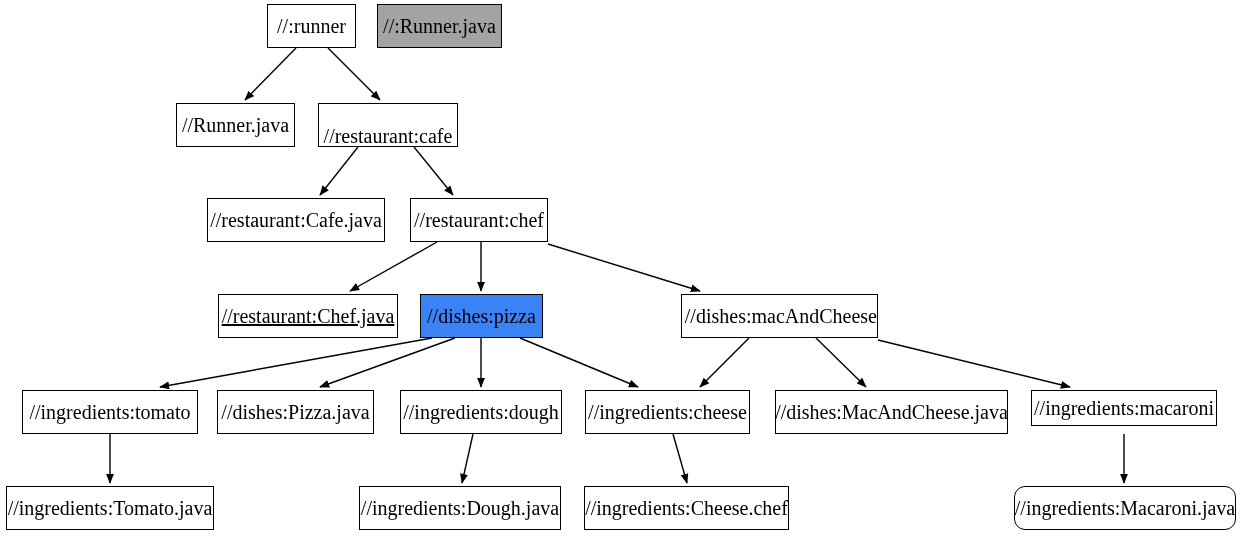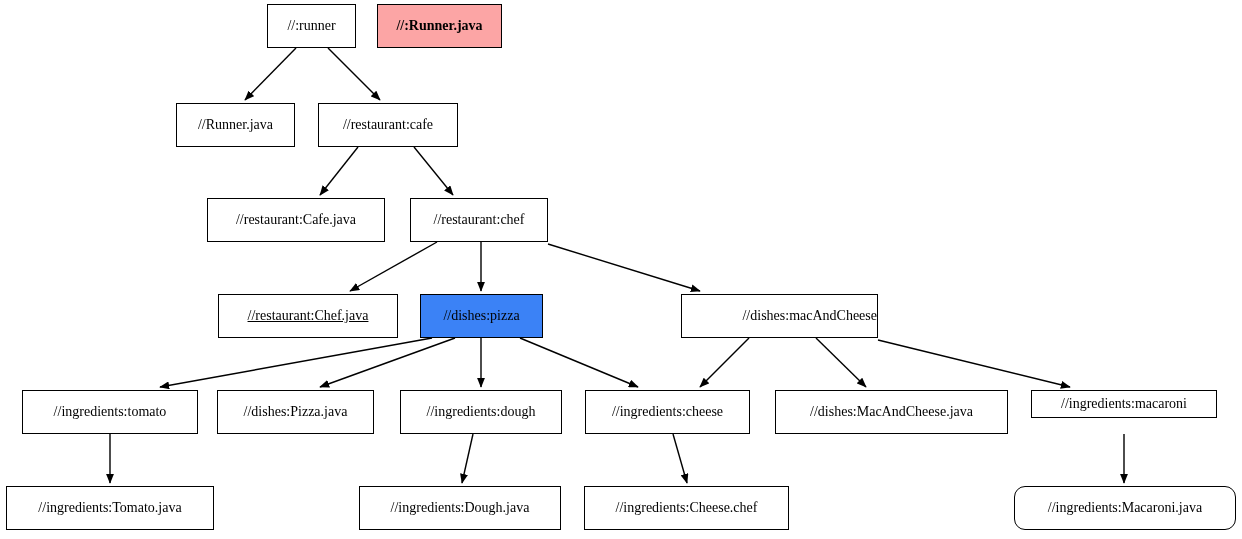--- a/index.html
+++ b/index.html
@@ -28,21 +28,21 @@
     box-sizing: border-box;
     border: 1px solid #000000;
     background: #ffffff;
     display: flex;
     align-items: center;
     justify-content: center;
     white-space: nowrap;
   }
   .node-label {
     font-family: "Liberation Serif", "DejaVu Serif", serif;
-    font-size: 14px;
+    font-size: 20px;
     line-height: 1;
     color: #000000;
     letter-spacing: 0px;
   }
 </style>
 </head>
 <body>
 
 <div id="graph-canvas">
 
@@ -71,27 +71,27 @@
         <line x1="473" y1="434" x2="462" y2="483" stroke="#000000" stroke-width="1.4" marker-end="url(#arrowhead)"></line>
         <line x1="673" y1="434" x2="687" y2="483" stroke="#000000" stroke-width="1.4" marker-end="url(#arrowhead)"></line>
         <line x1="1124" y1="434" x2="1124" y2="483" stroke="#000000" stroke-width="1.4" marker-end="url(#arrowhead)"></line>
       </g>
   </svg>
 
   <div id="nodes-group">
       <div class="node" style="left: 267px; top: 4px; width: 89px; height: 44px; background: rgb(255, 255, 255); border-color: rgb(0, 0, 0);">
         <span class="node-label" style="color: rgb(0, 0, 0);">//:runner</span>
       </div>
-      <div class="node" style="left: 377px; top: 4px; width: 125px; height: 44px; background: #fca5a5; border-color: rgb(0, 0, 0); font-weight: bold;">
+      <div class="node" style="left: 377px; top: 4px; width: 125px; height: 44px; background: #a3a3a3; border-color: rgb(0, 0, 0);">
         <span class="node-label" style="color: rgb(0, 0, 0);">//:Runner.java</span>
       </div>
       <div class="node" style="left: 176px; top: 103px; width: 119px; height: 44px; background: rgb(255, 255, 255); border-color: rgb(0, 0, 0);">
         <span class="node-label" style="color: rgb(0, 0, 0);">//Runner.java</span>
       </div>
-      <div class="node" style="left: 318px; top: 103px; width: 140px; height: 44px; background: rgb(255, 255, 255); border-color: rgb(0, 0, 0);">
+      <div class="node" style="left: 318px; top: 103px; width: 140px; height: 44px; background: rgb(255, 255, 255); border-color: rgb(0, 0, 0); align-items: flex-end;">
         <span class="node-label" style="color: rgb(0, 0, 0);">//restaurant:cafe</span>
       </div>
       <div class="node" style="left: 207px; top: 198px; width: 178px; height: 44px; background: rgb(255, 255, 255); border-color: rgb(0, 0, 0);">
         <span class="node-label" style="color: rgb(0, 0, 0);">//restaurant:Cafe.java</span>
       </div>
       <div class="node" style="left: 410px; top: 198px; width: 138px; height: 44px; background: rgb(255, 255, 255); border-color: rgb(0, 0, 0);">
         <span class="node-label" style="color: rgb(0, 0, 0);">//restaurant:chef</span>
       </div>
       <div class="node" style="left: 218px; top: 294px; width: 180px; height: 44px; background: rgb(255, 255, 255); border-color: rgb(0, 0, 0); text-decoration: underline;">
         <span class="node-label" style="color: rgb(0, 0, 0);">//restaurant:Chef.java</span>
@@ -110,21 +110,21 @@
       </div>
       <div class="node" style="left: 400px; top: 390px; width: 162px; height: 44px; background: rgb(255, 255, 255); border-color: rgb(0, 0, 0);">
         <span class="node-label" style="color: rgb(0, 0, 0);">//ingredients:dough</span>
       </div>
       <div class="node" style="left: 585px; top: 390px; width: 165px; height: 44px; background: rgb(255, 255, 255); border-color: rgb(0, 0, 0);">
         <span class="node-label" style="color: rgb(0, 0, 0);">//ingredients:cheese</span>
       </div>
       <div class="node" style="left: 775px; top: 390px; width: 233px; height: 44px; background: rgb(255, 255, 255); border-color: rgb(0, 0, 0);">
         <span class="node-label" style="color: rgb(0, 0, 0);">//dishes:MacAndCheese.java</span>
       </div>
-      <div class="node" style="left: 1031px; top: 390px; width: 186px; height: 28px; background: rgb(255, 255, 255); border-color: rgb(0, 0, 0);">
+      <div class="node" style="left: 1031px; top: 390px; width: 186px; height: 36px; background: rgb(255, 255, 255); border-color: rgb(0, 0, 0);">
         <span class="node-label" style="color: rgb(0, 0, 0);">//ingredients:macaroni</span>
       </div>
       <div class="node" style="left: 6px; top: 486px; width: 208px; height: 44px; background: rgb(255, 255, 255); border-color: rgb(0, 0, 0);">
         <span class="node-label" style="color: rgb(0, 0, 0);">//ingredients:Tomato.java</span>
       </div>
       <div class="node" style="left: 359px; top: 486px; width: 202px; height: 44px; background: rgb(255, 255, 255); border-color: rgb(0, 0, 0);">
         <span class="node-label" style="color: rgb(0, 0, 0);">//ingredients:Dough.java</span>
       </div>
       <div class="node" style="left: 584px; top: 486px; width: 205px; height: 44px; background: rgb(255, 255, 255); border-color: rgb(0, 0, 0);">
         <span class="node-label" style="color: rgb(0, 0, 0);">//ingredients:Cheese.chef</span>

